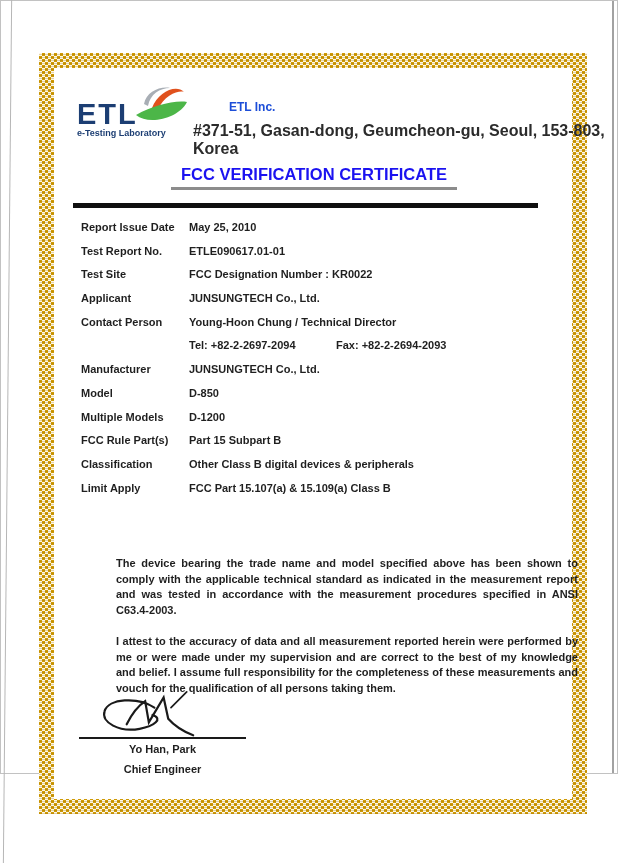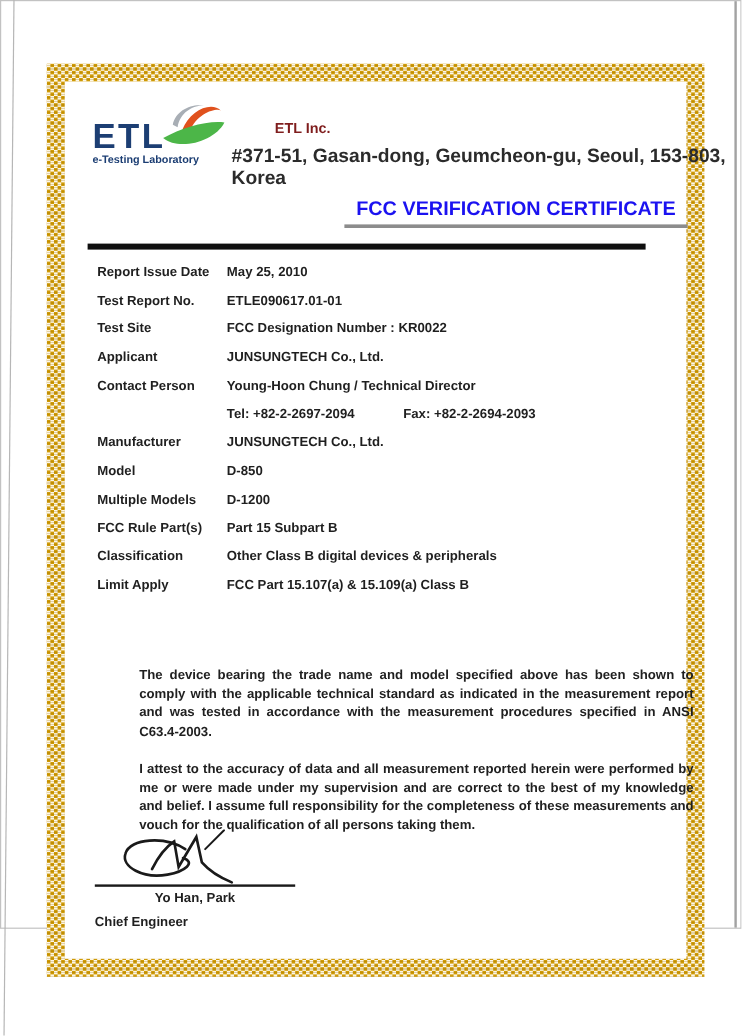--- a/index.html
+++ b/index.html
@@ -37,25 +37,25 @@
   
   .logo-word{
     position:absolute;left:76px;top:99px;font-size:29px;line-height:29px;
     color:#1c3e73;letter-spacing:2px;font-weight:bold;
   }
   .logo-swoosh{position:absolute;left:131px;top:83px;}
   .logo-tagline{
     position:absolute;left:76px;top:127px;font-size:9px;line-height:11px;
     color:#1c3e73;letter-spacing:0px;
   }
-  .company{position:absolute;left:192px;top:99px;font-size:12px;color:#7f1d1d;padding-left:36px;}
+  .company{position:absolute;left:192px;top:99px;font-size:12px;color:#1d4ed8;padding-left:36px;}
   .address{position:absolute;left:192px;top:121px;font-size:16px;color:#2b2b2b;}
 
   
-  .title-wrap{position:absolute;left:54px;top:164px;width:518px;text-align:right;}
+  .title-wrap{position:absolute;left:54px;top:164px;width:518px;text-align:center;}
   .title{
     display:inline-block;font-size:16.5px;color:#1b12f0;
     padding:0 10px 3px 10px;border-bottom:3px solid #8c8c8c;
   }
   .black-bar{position:absolute;left:72px;top:202px;width:465px;height:5px;background:#0f0f0f;}
 
   
   .fields{position:absolute;left:80px;top:220px;width:470px;font-size:11px;line-height:13px;}
   .frow{display:flex;height:23.7px;align-items:flex-start;}
   .flabel{width:108px;flex:0 0 108px;}
@@ -68,21 +68,21 @@
     text-align:justify;
     margin-left:37px;
   }
   .para1{top:555px;}
   .para2{top:633px;}
 
   
   .sig-scribble{position:absolute;left:92px;top:690px;}
   .sig-line{position:absolute;left:78px;top:736px;width:167px;height:2px;background:#1a1a1a;}
   .sig-name{position:absolute;left:78px;top:742px;width:167px;text-align:center;font-size:11px;}
-  .sig-role{position:absolute;left:78px;top:762px;width:167px;font-size:11px;}
+  .sig-role{position:absolute;left:78px;top:762px;width:167px;text-align:center;font-size:11px;}
 </style>
 </head>
 <body>
 
 <div class="page">
   <div class="edge-left"></div>
   <div class="edge-right"></div>
 
   <div class="gold-frame">
     <div class="gold-frame-inner"></div>

